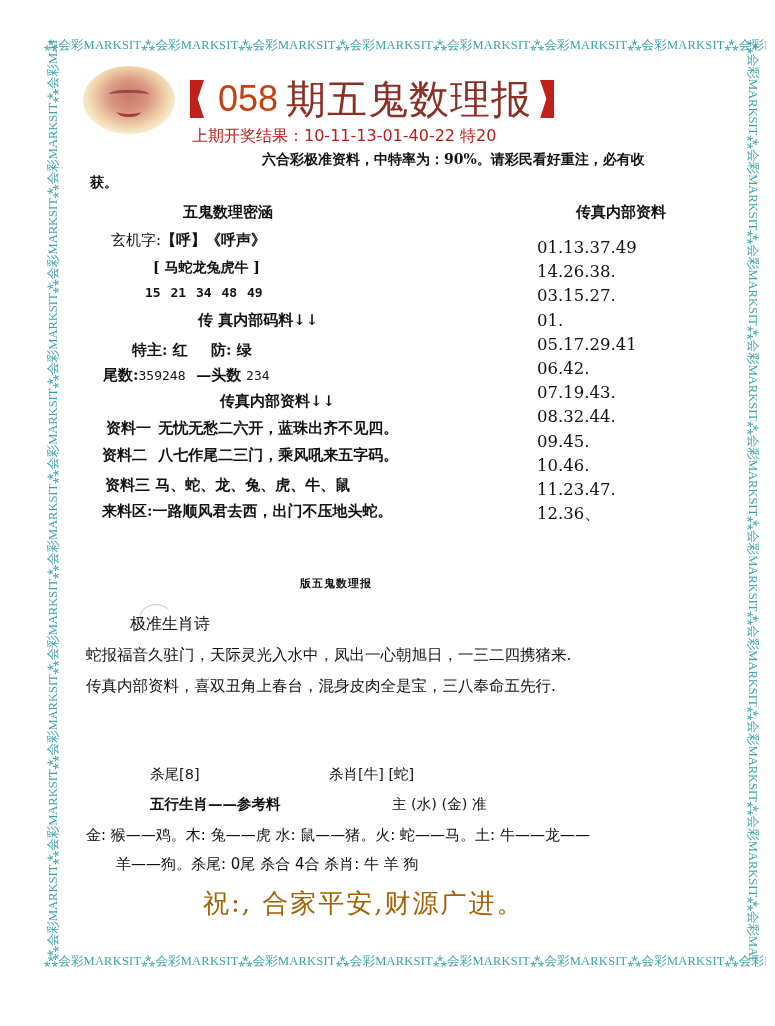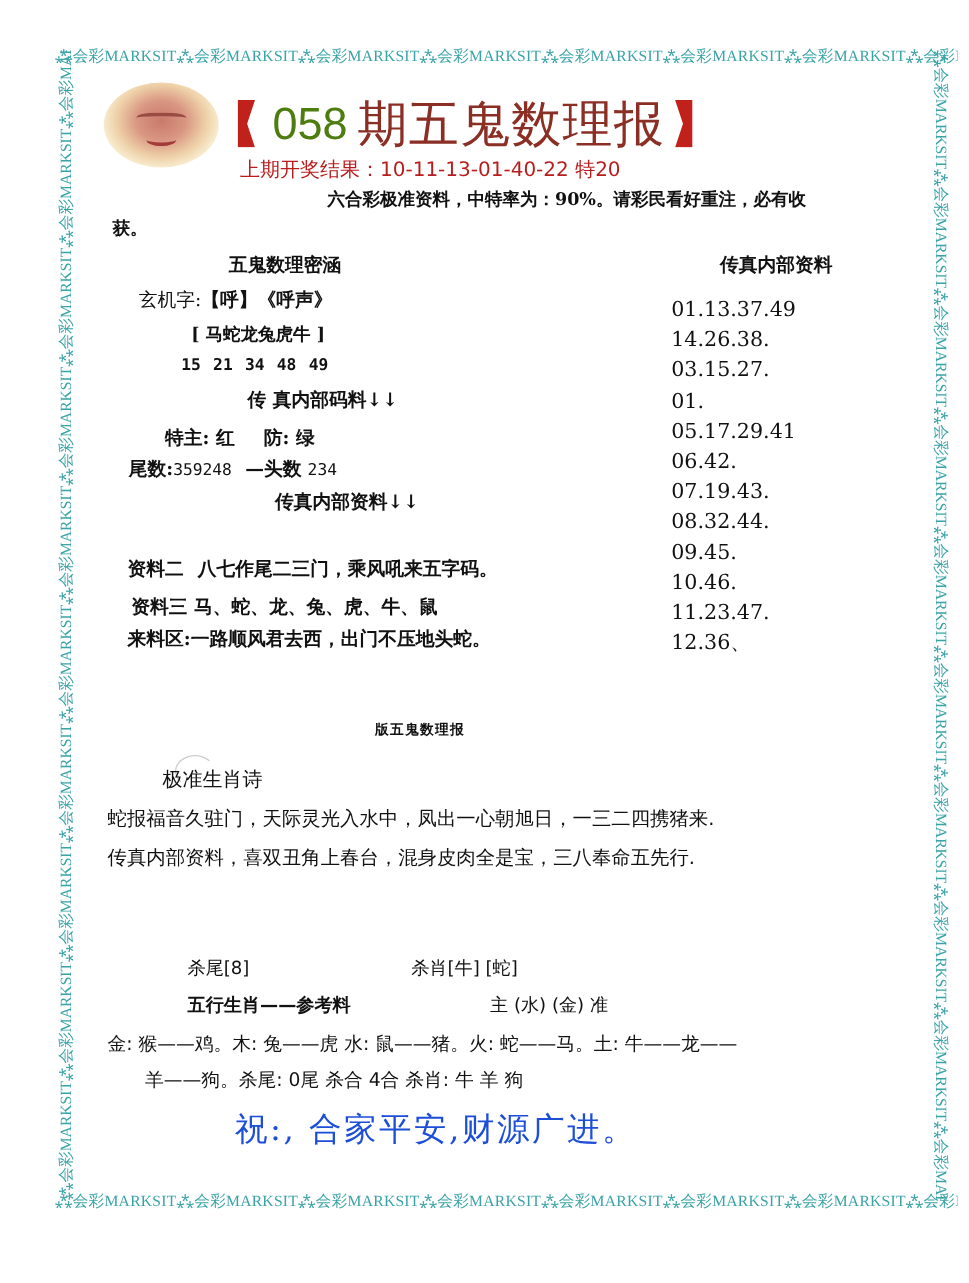--- a/index.html
+++ b/index.html
@@ -20,21 +20,21 @@
 
   .avatar{position:absolute;left:83px;top:66px;width:92px;height:68px;border-radius:50%;
     background:radial-gradient(ellipse at 50% 45%, #c97a6a 0%, #d99682 30%, #eed0a8 55%, #f8edd0 72%, rgba(255,255,255,0) 80%);}
   .avatar .eyes{position:absolute;left:26px;top:24px;width:40px;height:8px;border-top:3px solid #9a4c44;border-radius:40%;}
   .avatar .mouth{position:absolute;left:34px;top:40px;width:24px;height:8px;border-bottom:3px solid #a23c3a;border-radius:0 0 50% 50%;}
 
   .title{position:absolute;left:190px;top:74px;height:50px;display:flex;align-items:center;white-space:nowrap;}
   .bracket{display:inline-block;width:14px;height:38px;background:#c0211a;position:relative;}
   .bracket.l{border-radius:0;clip-path:polygon(0 0,100% 0,55% 50%,100% 100%,0 100%);}
   .bracket.r{clip-path:polygon(0 0,100% 0,100% 100%,0 100%,45% 50%);}
-  .title .issue{font-family:"Liberation Sans",sans-serif;font-size:36px;color:#4d7c0f;margin:0 8px 0 14px;}
+  .title .issue{font-family:"Liberation Sans",sans-serif;font-size:36px;color:#c2410c;margin:0 8px 0 14px;}
   .title .name{font-family:"DejaVu Serif",serif;font-size:40px;color:#8b2e24;letter-spacing:1px;margin-right:8px;}
 
   .last-result{position:absolute;left:192px;top:126px;font-family:"DejaVu Sans",sans-serif;font-size:16px;color:#b91c1c;white-space:nowrap;}
   .intro1{position:absolute;left:262px;top:151px;font-size:14px;font-weight:bold;white-space:nowrap;}
   .intro2{position:absolute;left:90px;top:174px;font-size:14px;font-weight:bold;}
 
   .sec-title{position:absolute;font-size:15px;font-weight:bold;white-space:nowrap;}
   .line{position:absolute;font-size:15px;white-space:nowrap;}
   .serif-b{font-weight:bold;}
   .nums{position:absolute;left:145px;top:285px;font-family:"DejaVu Sans Mono",monospace;font-size:13px;font-weight:bold;word-spacing:2px;}
@@ -42,21 +42,21 @@
   .out-list{position:absolute;left:537px;top:236px;font-family:"DejaVu Serif",serif;font-size:16.5px;line-height:24.2px;}
   .out-list div{white-space:nowrap;}
 
   .subtitle-small{position:absolute;left:300px;top:576px;font-size:11px;font-weight:bold;letter-spacing:1px;}
   .poem-title{position:absolute;left:130px;top:614px;font-family:"DejaVu Sans",sans-serif;font-size:16px;}
   .poem{position:absolute;left:86px;font-family:"DejaVu Sans",sans-serif;font-size:15.5px;white-space:nowrap;}
 
   .kill{position:absolute;font-family:"DejaVu Sans",sans-serif;font-size:14.5px;white-space:nowrap;}
   .wuxing{position:absolute;left:86px;font-family:"DejaVu Sans",sans-serif;font-size:15px;white-space:nowrap;}
 
-  .blessing{position:absolute;left:188px;top:886px;font-family:"DejaVu Serif",serif;font-size:26px;color:#1d4ed8;letter-spacing:2px;white-space:nowrap;}
+  .blessing{position:absolute;left:203px;top:886px;font-family:"DejaVu Serif",serif;font-size:26px;color:#a16207;letter-spacing:2px;white-space:nowrap;}
   .deco{position:absolute;border:1px solid #bbb;border-radius:50%;}
 </style>
 </head>
 <body>
 
 <div class="page">
 
   <div class="border-h border-top">⁂会彩MARKSIT⁂会彩MARKSIT⁂会彩MARKSIT⁂会彩MARKSIT⁂会彩MARKSIT⁂会彩MARKSIT⁂会彩MARKSIT⁂会彩MARKSIT⁂会彩MARKSIT⁂会彩MARKSIT⁂会彩MARKSIT⁂会彩MARKSIT</div>
   <div class="border-h border-bottom">⁂会彩MARKSIT⁂会彩MARKSIT⁂会彩MARKSIT⁂会彩MARKSIT⁂会彩MARKSIT⁂会彩MARKSIT⁂会彩MARKSIT⁂会彩MARKSIT⁂会彩MARKSIT⁂会彩MARKSIT⁂会彩MARKSIT⁂会彩MARKSIT</div>
   <div class="border-v border-left">
@@ -100,20 +100,24 @@
     <span>绿</span>
   </div>
   <div class="line" style="left:103px;top:366px;">
     <span class="serif-b">尾数:</span><span style="font-family:'DejaVu Sans Mono',monospace;font-size:13px;">359248</span>
     <span class="serif-b" style="margin-left:6px;">—头数</span>
     <span style="font-family:'DejaVu Sans Mono',monospace;font-size:13px;">234</span>
   </div>
 
   <div class="sec-title" style="left:220px;top:392px;">传真内部资料↓↓</div>
 
+  <div class="line serif-b" style="left:106px;top:419px;">
+    <span>资料一</span>
+    <span style="margin-left:2px;">无忧无愁二六开，蓝珠出齐不见四。</span>
+  </div>
   <div class="line serif-b" style="left:102px;top:446px;">
     <span>资料二</span>
     <span style="margin-left:6px;">八七作尾二三门，乘风吼来五字码。</span>
   </div>
   <div class="line serif-b" style="left:105px;top:476px;">
     <span>资料三</span>
     <span style="margin-left:0;">马、蛇、龙、兔、虎、牛、鼠</span>
   </div>
   <div class="line serif-b" style="left:102px;top:502px;">
     <span>来料区:</span><span>一路顺风君去西，出门不压地头蛇。</span>

